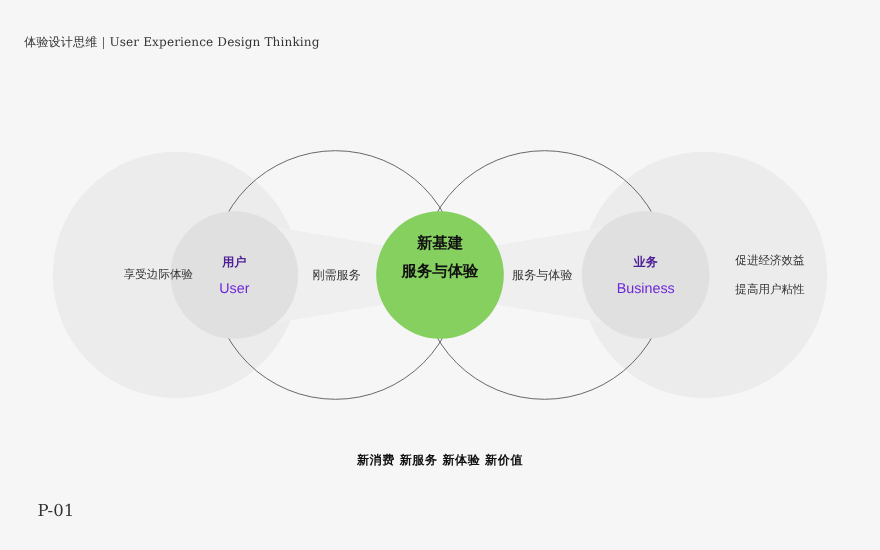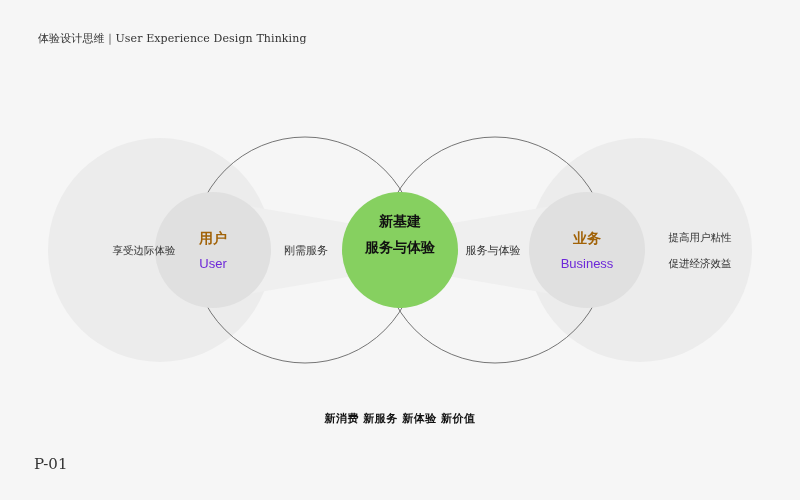--- a/index.html
+++ b/index.html
@@ -1,23 +1,23 @@
 <!DOCTYPE html>
 <html><head>
 <meta charset="utf-8">
 <style>
   html, body { margin:0; padding:0; }
   body { width:800px; height:500px; background:#f6f6f6; position:relative; overflow:hidden;
          font-family:"DejaVu Serif", serif; color:#222; }
-  .header { position:absolute; left:38px; top:31px; font-size:11px; color:#333; letter-spacing:0.1px; white-space:nowrap;text-align:center; }
+  .header { position:absolute; left:22px; top:31px; font-size:11px; color:#333; letter-spacing:0.1px; white-space:nowrap;text-align:center; }
   .page-num { position:absolute; left:34px; top:455px; font-size:15px; color:#333; }
   svg.diagram { position:absolute; left:0; top:0; }
   .lbl { position:absolute; transform:translate(-50%,-50%); white-space:nowrap; text-align:center; }
   .side-text { font-size:10.5px; color:#333; line-height:26px; font-family:"DejaVu Serif", serif; }
-  .node-cn { font-size:14px; font-weight:bold; color:#a16207; font-family:Liberation Serif, serif; }
+  .node-cn { font-size:11px; font-weight:bold; color:#4c1d95; font-family:Liberation Serif, serif; }
   .node-en { font-size:13px; color:#6d28d9; font-family:"Liberation Sans", sans-serif; margin-top:8px; }
   .link-text { font-size:11px; color:#333; }
   .center-text { font-size:14px; font-weight:bold; color:#111; line-height:26px; }
   .slogan { position:absolute; left:400px; top:418px; transform:translate(-50%,-50%); font-size:11px; font-weight:bold; color:#111; white-space:nowrap; letter-spacing:0.5px; }
 </style>
 </head>
 <body>
 
 <div class="header">体验设计思维｜User Experience Design Thinking</div>
 
@@ -50,19 +50,19 @@
 </div>
 
 <div class="lbl link-text" style="left:493px; top:250px;">服务与体验</div>
 
 <div class="lbl" style="left:587px; top:250px;">
   <div class="node-cn">业务</div>
   <div class="node-en">Business</div>
 </div>
 
 <div class="lbl side-text" style="left:700px; top:250px;">
+  <div>促进经济效益</div>
   <div>提高用户粘性</div>
-  <div>促进经济效益</div>
 </div>
 
 <div class="slogan">新消费 新服务 新体验 新价值</div>
 
 <div class="page-num">P-01</div>
 
 </body></html>

